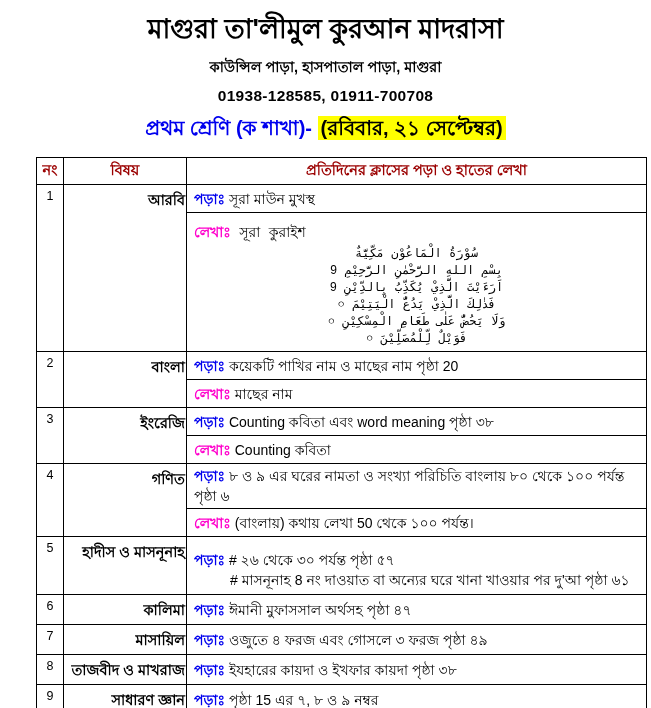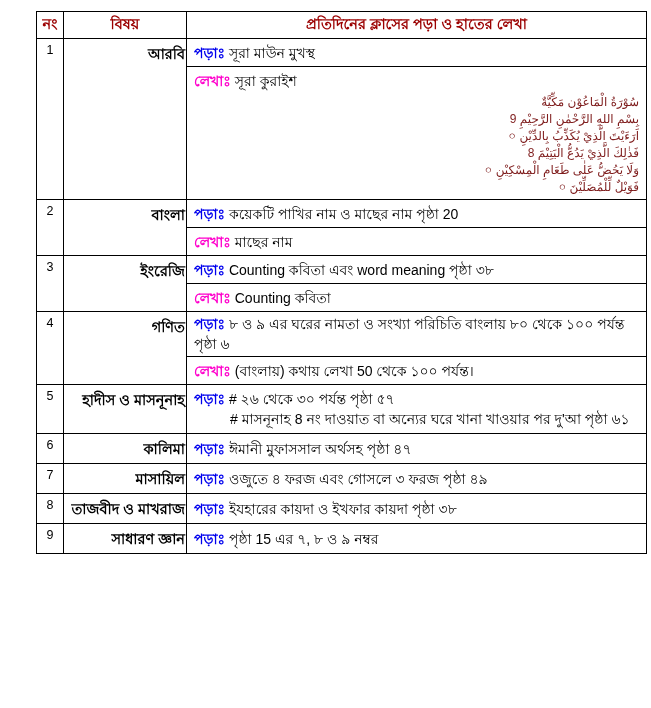--- a/index.html
+++ b/index.html
@@ -28,37 +28,43 @@
   td.num {
     font-size:12.5px; text-align:center; vertical-align:top;
     padding-top:4px; font-weight:normal;
   }
   td.subject {
     font-size:14.5px; font-weight:bold; text-align:right;
     vertical-align:top; padding-top:4px;
   }
   td.content { font-size:14px; padding:2px 7px; vertical-align:middle; line-height:20px; }
   td.content.h1line { height:23px; }
-  td.h-write-arabic { height:126px; vertical-align:top; padding-top:4px; }
-  td.h-two-lines { height:42px; vertical-align:top; padding-top:4px; }
+  td.h-write-arabic { height:126px; vertical-align:top; padding-top:10px;font-family:Liberation Mono, monospace; }
+  td.h-two-lines { height:42px; vertical-align:top; padding-top:13px; }
 
   .lbl-read  { color:#0000ee; font-weight:bold; }
   .lbl-write { color:#ff00cc; font-weight:bold; }
   .read-cont-line { margin-left:36px; }
 
   .arabic-block {
-    direction:rtl; font-size:12px; line-height:17px;
-    margin-top:3px; color:#7f1d1d;
+    direction:rtl; text-align:center; font-size:12px; line-height:17px;
+    margin-top:3px; color:#000000;
   }
 </style>
 </head>
 <body>
 
 <div class="page">
 
+  <div class="doc-header">
+    <h1 class="title">মাগুরা তা'লীমুল কুরআন মাদরাসা</h1>
+    <div class="address">কাউন্সিল পাড়া, হাসপাতাল পাড়া, মাগুরা</div>
+    <div class="phone">01938-128585, 01911-700708</div>
+    <div class="class-line"><span>প্রথম শ্রেণি (ক শাখা)- </span><span class="date-hl">(রবিবার, ২১ সেপ্টেম্বর)</span></div>
+  </div>
 
   <table class="lesson">
     <colgroup>
       <col class="c-num">
         <col class="c-subj">
         <col class="c-content">
     </colgroup>
     <thead>
       <tr>
         <th class="head">নং</th>
@@ -72,22 +78,22 @@
         <td class="num" rowspan="2">1</td>
         <td class="subject" rowspan="2">আরবি</td>
         <td class="content h1line"><span class="lbl-read">পড়াঃ</span> <span>সূরা মাউন মুখস্থ</span></td>
       </tr>
       <tr>
         <td class="content h-write-arabic">
           <div><span class="lbl-write">লেখাঃ</span> <span>সূরা কুরাইশ</span></div>
           <div class="arabic-block">
             <div>سُوْرَةُ الْمَاعُوْن مَكِّيَّةٌ</div>
             <div>بِسْمِ اللهِ الرَّحْمٰنِ الرَّحِيْمِ 9</div>
-            <div>اَرَءَيْتَ الَّذِيْ يُكَذِّبُ بِالدِّيْنِ ০</div>
-            <div>فَذٰلِكَ الَّذِيْ يَدُعُّ الْيَتِيْمَ 8</div>
+            <div>اَرَءَيْتَ الَّذِيْ يُكَذِّبُ بِالدِّيْنِ 9</div>
+            <div>فَذٰلِكَ الَّذِيْ يَدُعُّ الْيَتِيْمَ ০</div>
             <div>وَلَا يَحُضُّ عَلٰى طَعَامِ الْمِسْكِيْنِ ০</div>
             <div>فَوَيْلٌ لِّلْمُصَلِّيْنَ ০</div>
           </div>
         </td>
       </tr>
 
       <tr>
         <td class="num" rowspan="2">2</td>
         <td class="subject" rowspan="2">বাংলা</td>
         <td class="content h1line"><span class="lbl-read">পড়াঃ</span> <span>কয়েকটি পাখির নাম ও মাছের নাম পৃষ্ঠা 20</span></td>

